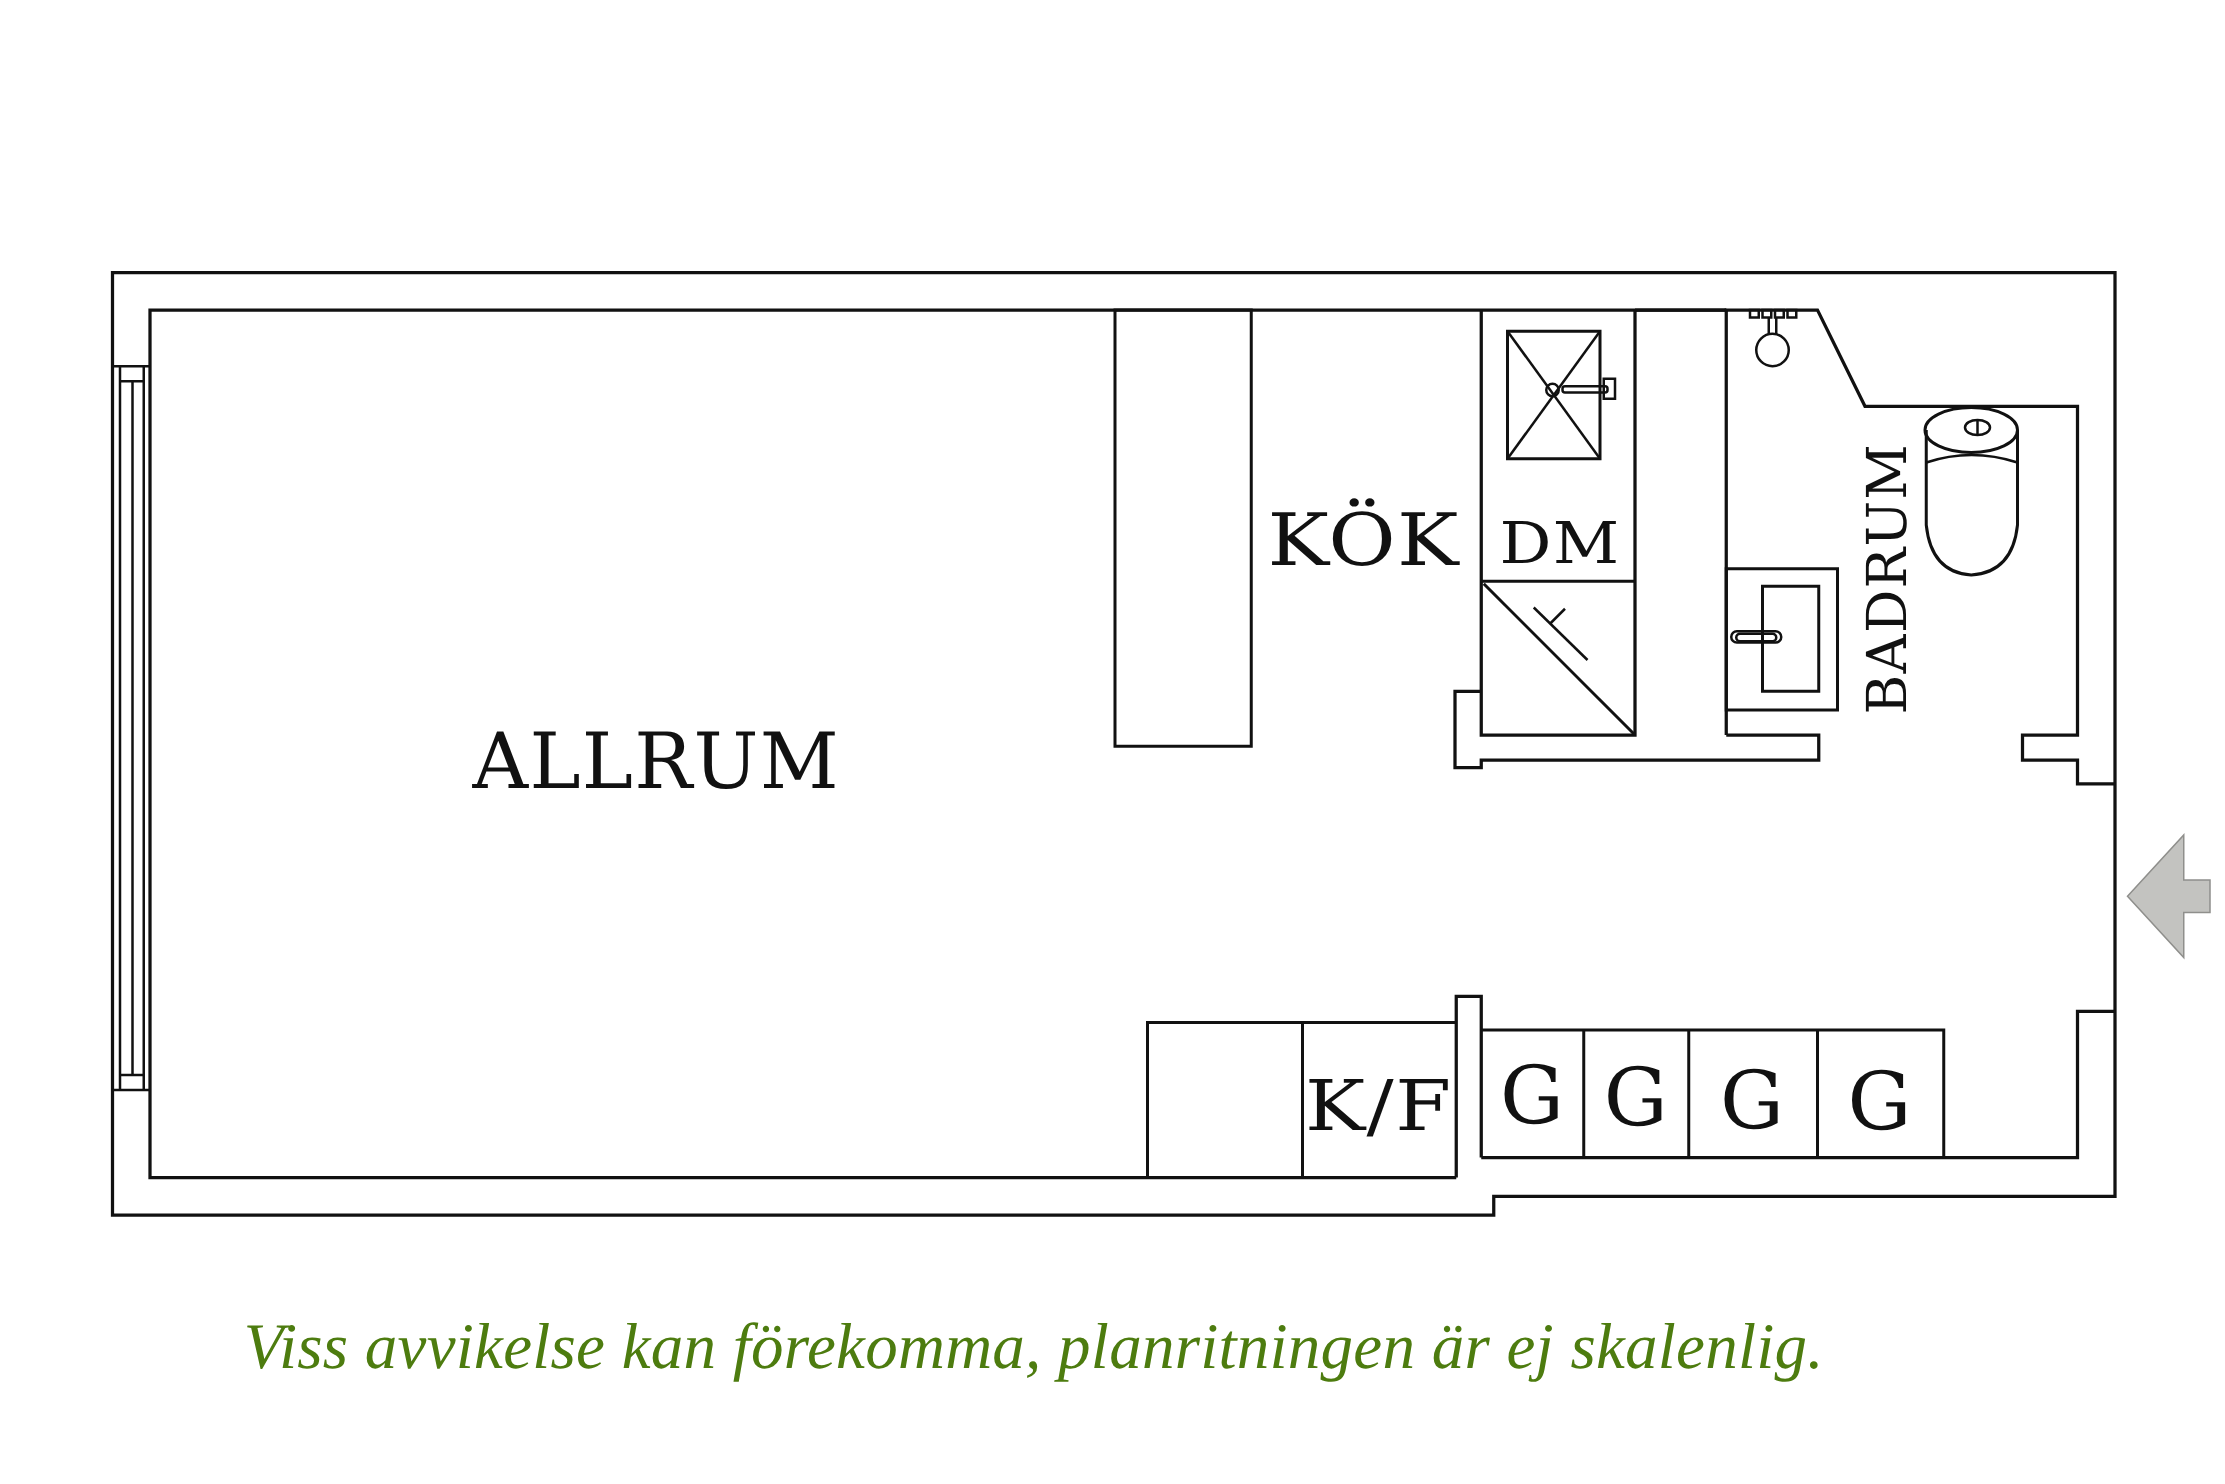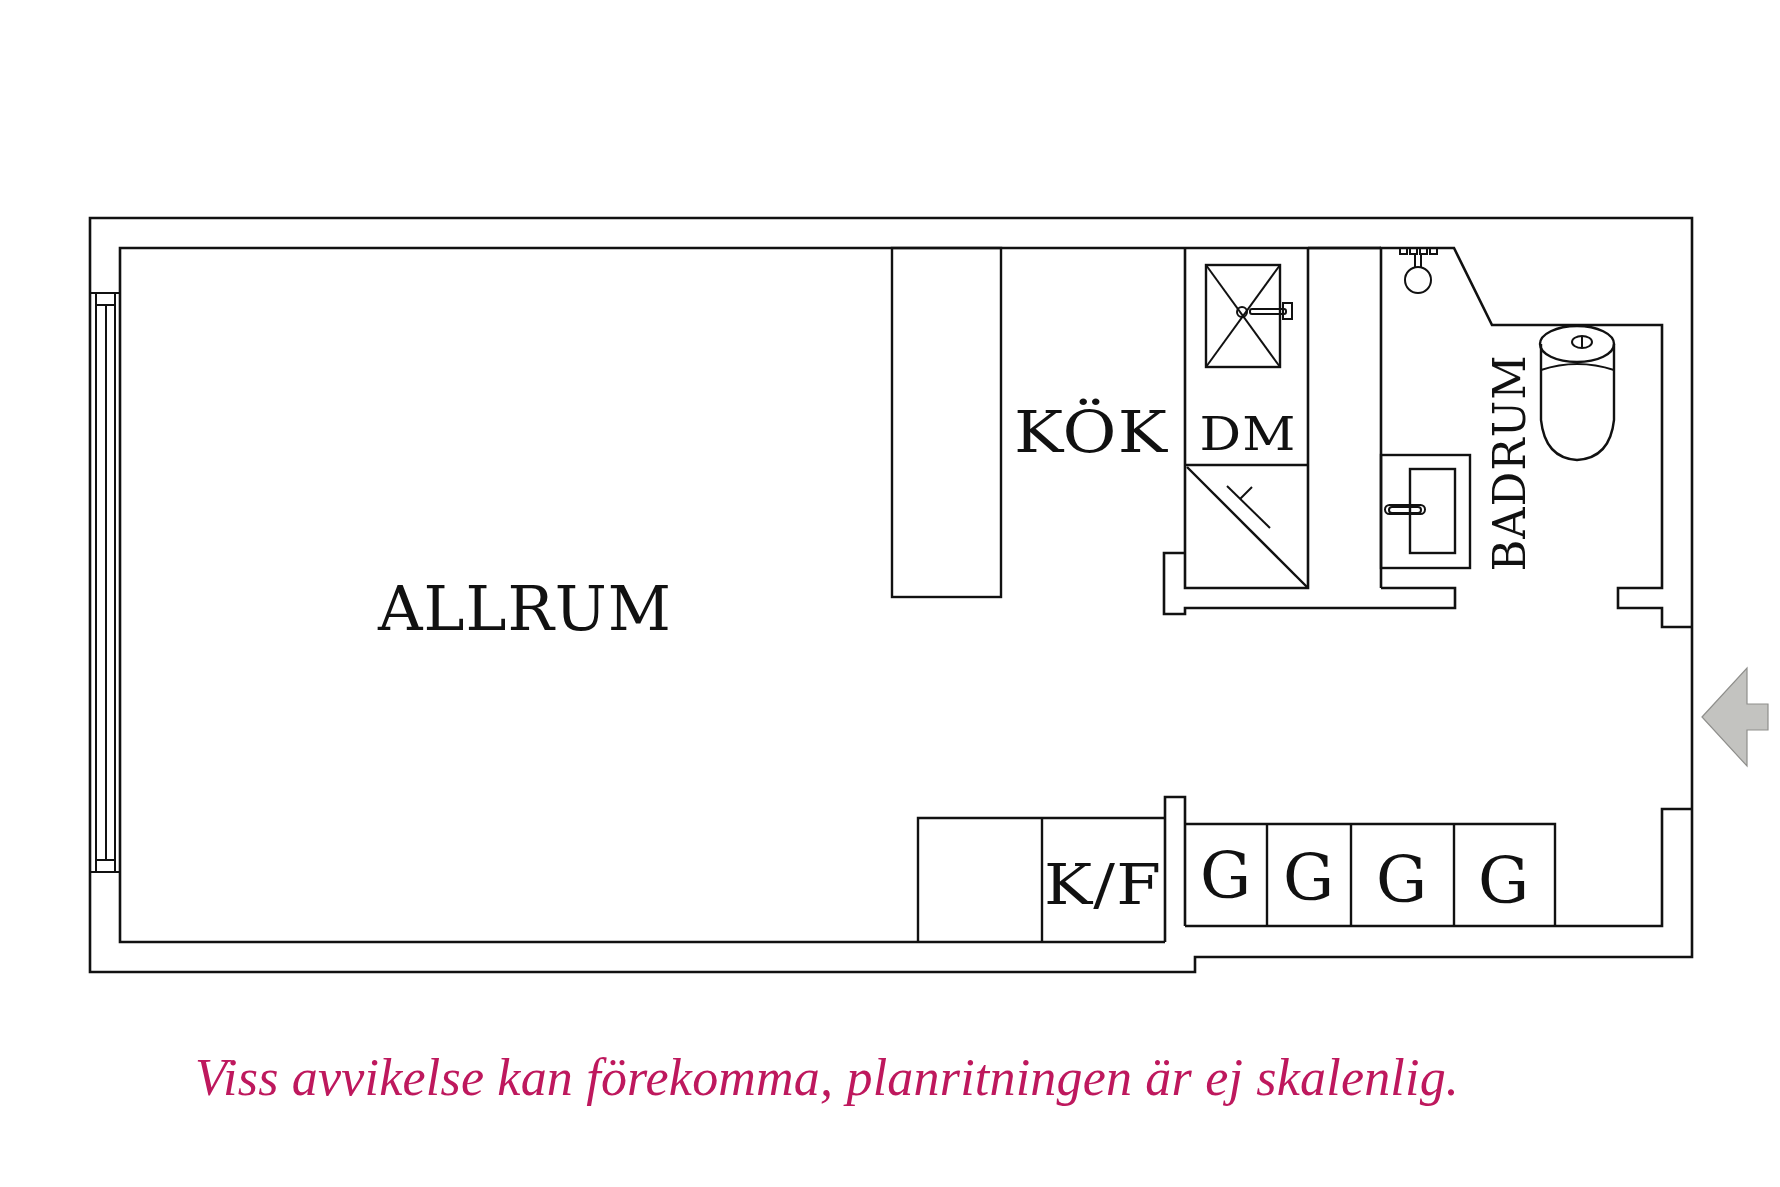--- a/index.html
+++ b/index.html
@@ -5,21 +5,21 @@
   html, body { margin: 0; padding: 0; background: #ffffff; }
   body { width: 1780px; height: 1187px; position: relative; overflow: hidden; }
   svg.plan { position: absolute; left: 0; top: 0; }
   .wall { fill: none; stroke: #111; stroke-width: 2.6; stroke-linejoin: miter; }
   .fix { fill: none; stroke: #111; stroke-width: 2.4; }
   .thin { fill: none; stroke: #111; stroke-width: 2; }
   .room-label { font-family: "DejaVu Serif", "Liberation Serif", serif; fill: #111; letter-spacing: 1px; }
   .caption {
     position: absolute; left: 195px; top: 1048px; width: 1330px;
     font-family: "Liberation Serif", "DejaVu Serif", serif; font-style: italic;
-    font-size: 52px; color: #be185d; white-space: nowrap; letter-spacing: 0.2px;
+    font-size: 52px; color: #4d7c0f; white-space: nowrap; letter-spacing: 0.2px;
   }
 </style>
 </head>
 <body>
 
 <svg class="plan" width="1780" height="1187" viewBox="0 0 1780 1187" xmlns="http://www.w3.org/2000/svg">
 
   <path class="wall" d="M90 218 L1692 218 L1692 957 L1195 957 L1195 972 L90 972 Z"></path>
 
   <path class="wall" d="M1165 942 L120 942 L120 248 L1381 248"></path>

